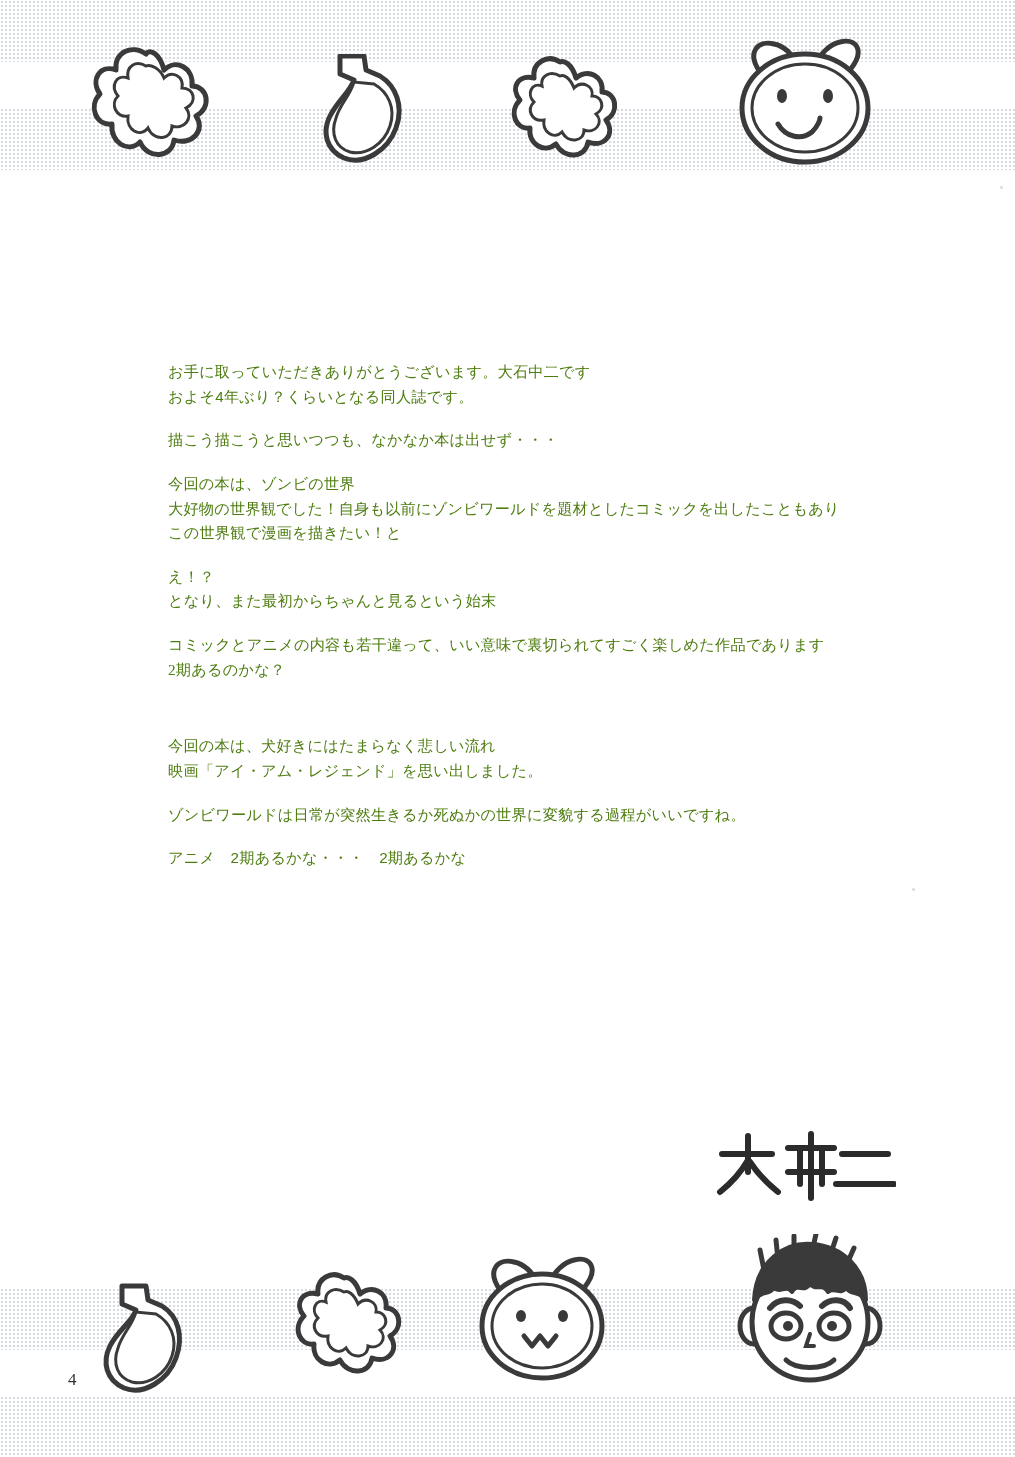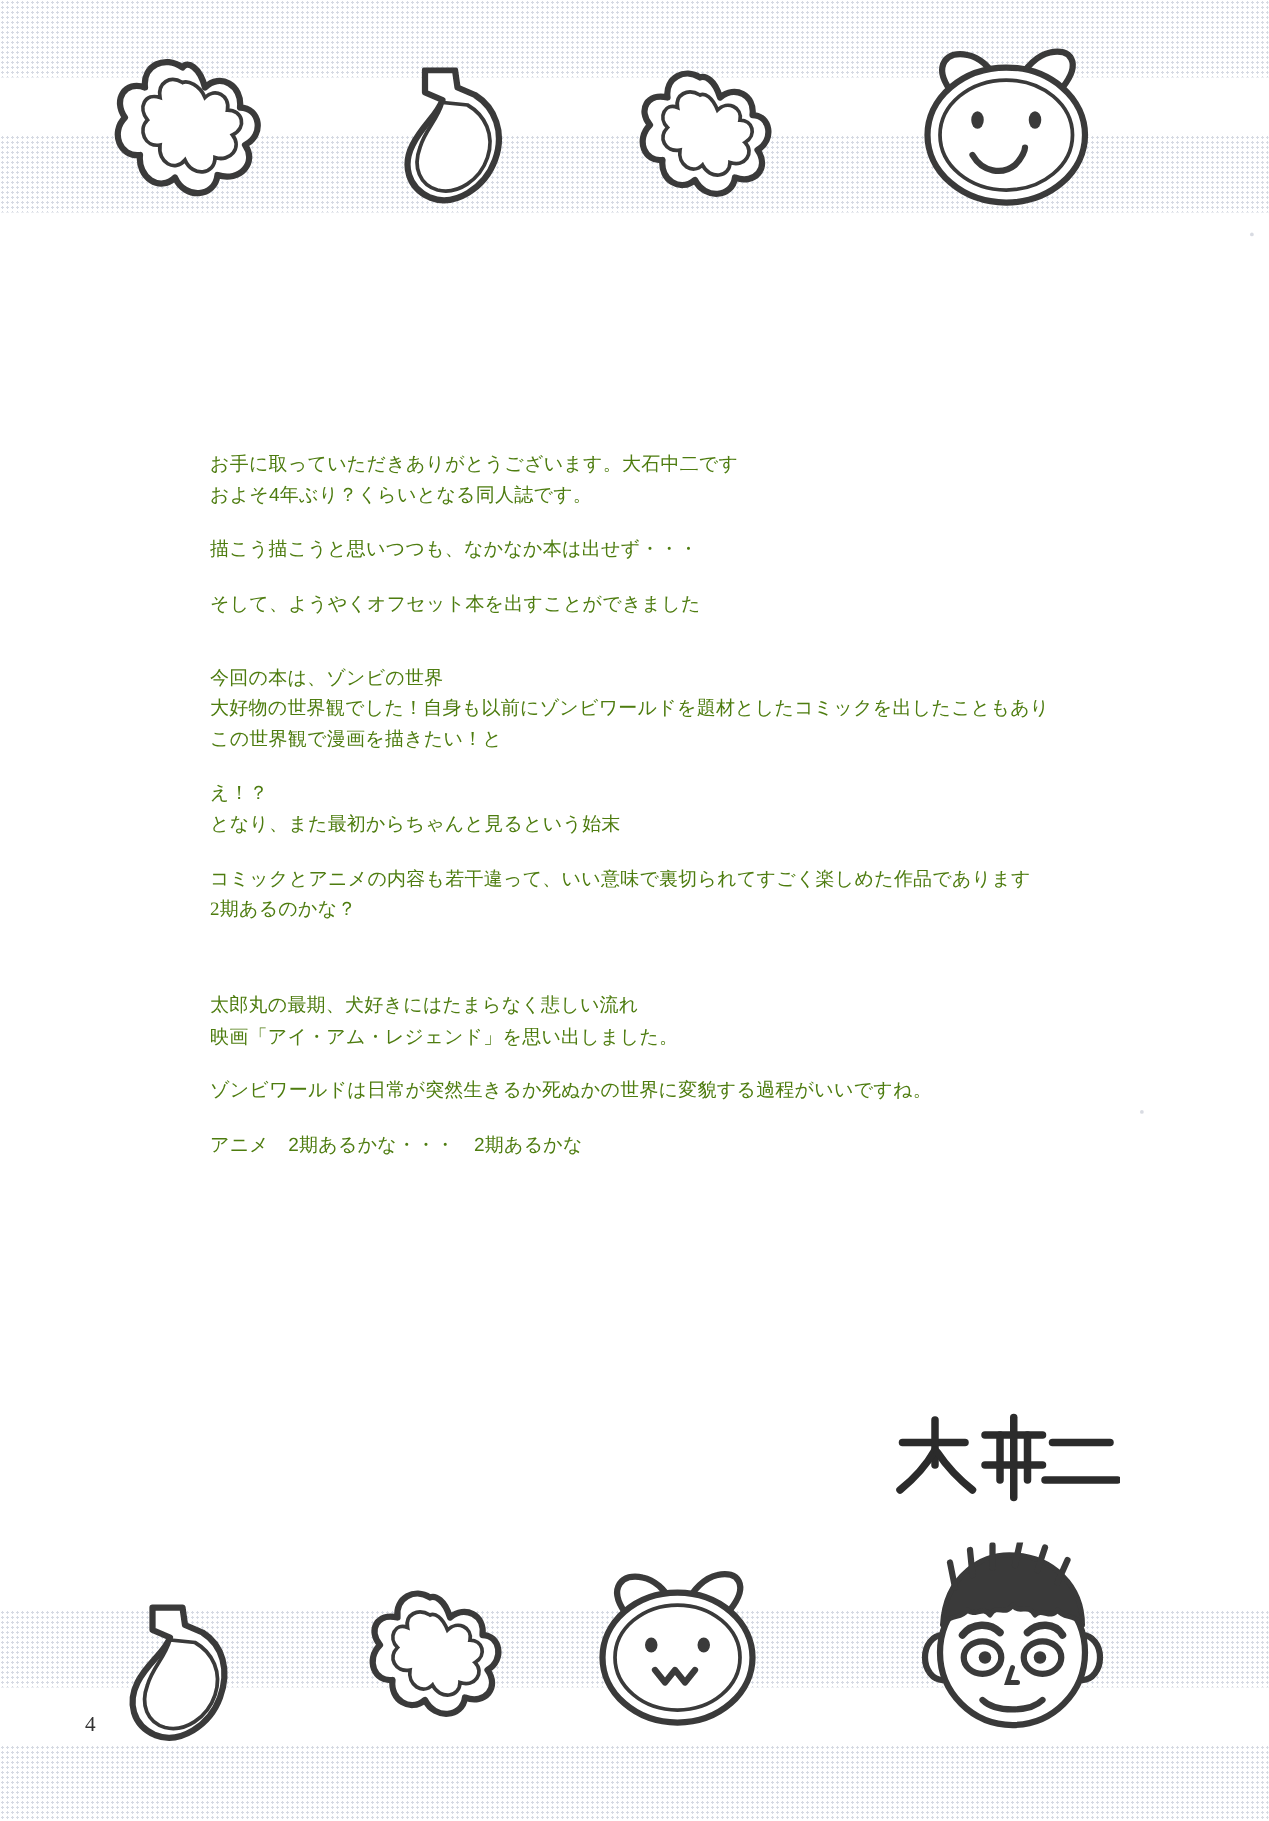--- a/index.html
+++ b/index.html
@@ -138,29 +138,28 @@
     <ellipse cx="58" cy="58" rx="5" ry="7" fill="#3a3a3a"></ellipse>
     <ellipse cx="104" cy="58" rx="5" ry="7" fill="#3a3a3a"></ellipse>
     <path d="M54 86 C62 100 78 102 88 94 C94 88 96 82 96 80" fill="none" stroke="#3a3a3a" stroke-width="5" stroke-linecap="round"></path>
   </svg>
 </div>
 
 <div class="text-col">
   <p class="para">お手に取っていただきありがとうございます。大石中二です
 およそ4年ぶり？くらいとなる同人誌です。</p>
   <p class="para">描こう描こうと思いつつも、なかなか本は出せず・・・</p>
-  <p class="para gap-big">そして、ようやくオフセット本を出すことができました</p>
   <p class="para">今回の本は、ゾンビの世界
 大好物の世界観でした！自身も以前にゾンビワールドを題材としたコミックを出したこともあり
 この世界観で漫画を描きたい！と</p>
   <p class="para">え！？
 となり、また最初からちゃんと見るという始末</p>
   <p class="para gap-huge">コミックとアニメの内容も若干違って、いい意味で裏切られてすごく楽しめた作品であります
 2期あるのかな？</p>
-  <p class="para">太郎丸の最期、犬好きにはたまらなく悲しい流れ
+  <p class="para">今回の本は、犬好きにはたまらなく悲しい流れ
 映画「アイ・アム・レジェンド」を思い出しました。</p>
   <p class="para">ゾンビワールドは日常が突然生きるか死ぬかの世界に変貌する過程がいいですね。</p>
   <p class="para">アニメ　2期あるかな・・・　2期あるかな</p>
 </div>
 
 <div class="signature">
   <svg width="180" height="90" viewBox="0 0 180 90">
     <g fill="none" stroke="#2b2b2b" stroke-width="6" stroke-linecap="round" stroke-linejoin="round">
 
       <path d="M6 26 L56 26"></path>

